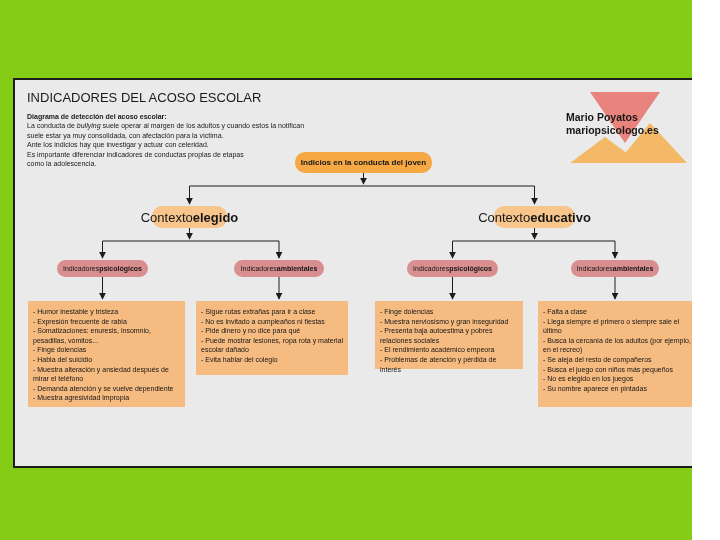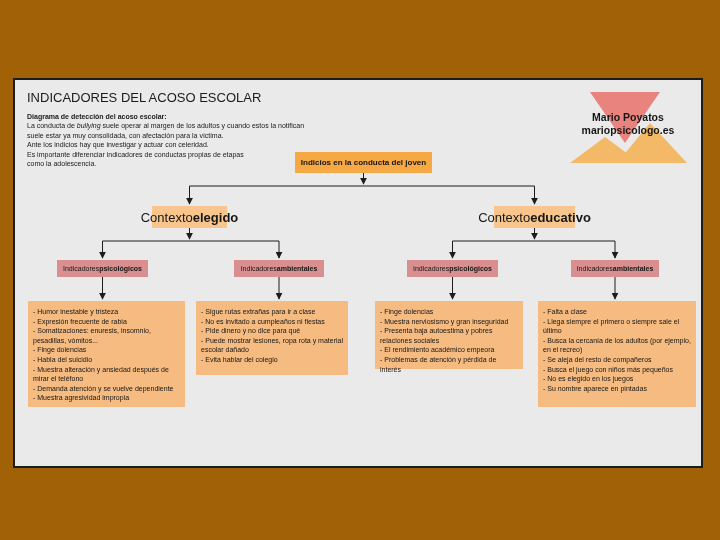--- a/index.html
+++ b/index.html
@@ -1,34 +1,34 @@
 <!DOCTYPE html>
 <html style="--panel-bg: #eaeaea; --panel-border: #1c1c1c; --line: #1c1c1c; --text: #111111; --box-root: #f5a843; --box-ctx: #f8c68c; --box-ind: #d98f8f; --box-list: #f6bb80; --tri-down: #e8837e; --tri-up: #f4b966;"><head>
 <meta charset="utf-8">
 <style>
   html,body{margin:0;padding:0;background:#fff;}
-  .page{position:relative;width:720px;height:540px;background:#a16207;overflow:hidden;
-        font-family:"Liberation Sans", sans-serif;color:var(--text,#111);}
+  .page{position:relative;width:644px;height:540px;background:#84cc16;overflow:hidden;
+        font-family:"Liberation Sans", sans-serif;color:var(--text,#111);padding-left:48px;}
   .panel{position:absolute;left:13px;top:78px;width:690px;height:390px;
          background:var(--panel-bg,#eaeaea);border:2px solid var(--panel-border,#1c1c1c);
          box-sizing:border-box;}
   .title{position:absolute;left:27px;top:90px;font-size:13px;letter-spacing:0;color:#1a1a1a;}
   .intro{position:absolute;left:27px;top:112px;font-size:7px;line-height:9.4px;color:#1a1a1a;}
   .intro .hd{font-weight:bold;}
   .intro div{white-space:nowrap;}
   .logo{position:absolute;left:566px;top:90px;width:124px;height:75px;}
   .logo svg{position:absolute;left:0;top:0;}
   .tri-down{fill:var(--tri-down,#e8837e);}
   .tri-up{fill:var(--tri-up,#f4b966);}
-  .logo-text{position:absolute;left:0;top:21px;width:124px;text-align:center;
+  .logo-text{position:absolute;left:0;top:21px;width:124px;
              font-size:10.5px;font-weight:bold;line-height:12.5px;color:#161616;}
   .connectors{position:absolute;left:0;top:0;width:720px;height:540px;pointer-events:none;}
   .connectors line{stroke:var(--line,#1c1c1c);stroke-width:1;}
   .node{position:absolute;display:flex;align-items:center;justify-content:center;
-        box-sizing:border-box;white-space:nowrap;color:#161616;}
+        box-sizing:border-box;white-space:nowrap;color:#161616;border-radius:10px;}
   .root{background:var(--box-root,#f5a843);font-weight:bold;font-size:8px;}
   .ctx{background:var(--box-ctx,#f8c68c);font-size:13px;}
   .ind{background:var(--box-ind,#d98f8f);font-size:7px;}
   .list{position:absolute;background:var(--box-list,#f6bb80);box-sizing:border-box;
         padding:6px 5px 0 5px;font-size:7px;line-height:9.6px;color:#161616;}
   .list .li{white-space:normal;}
   .b{font-weight:bold;}
 </style>
 </head>
 <body>

